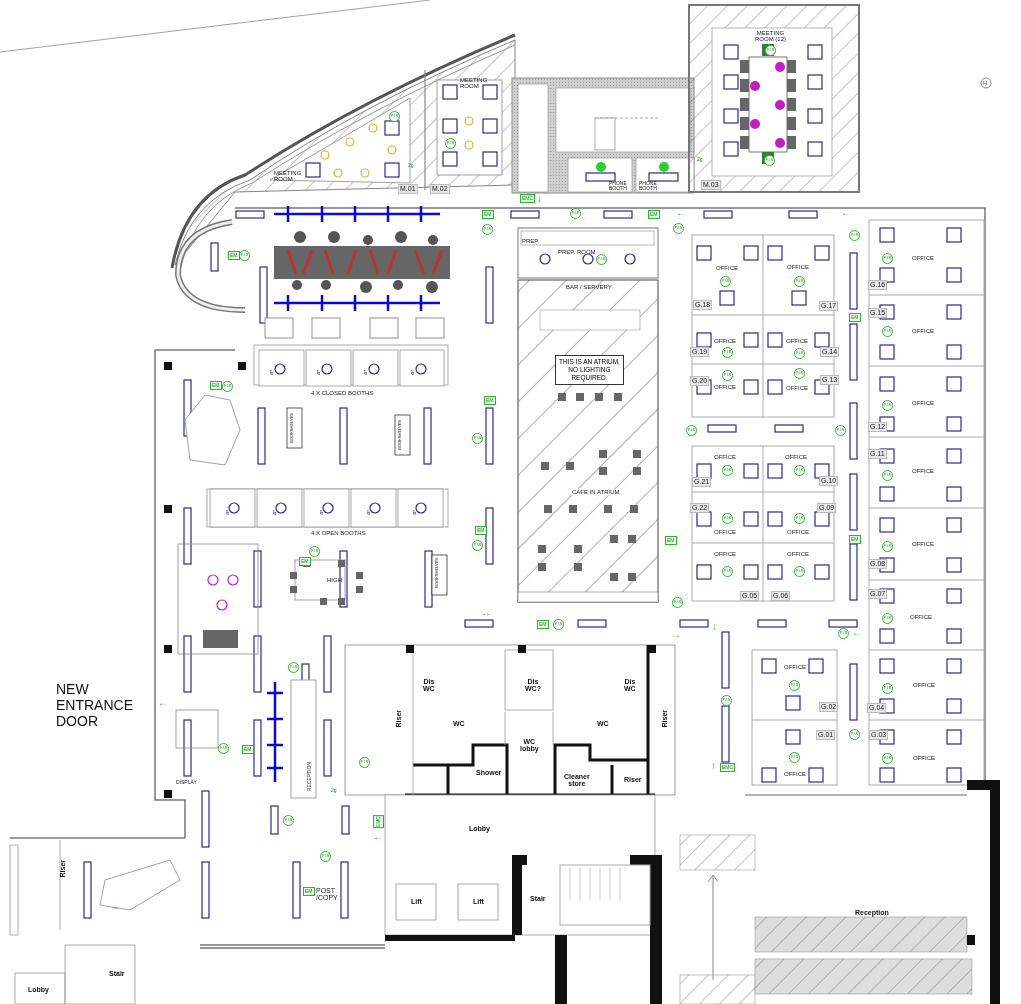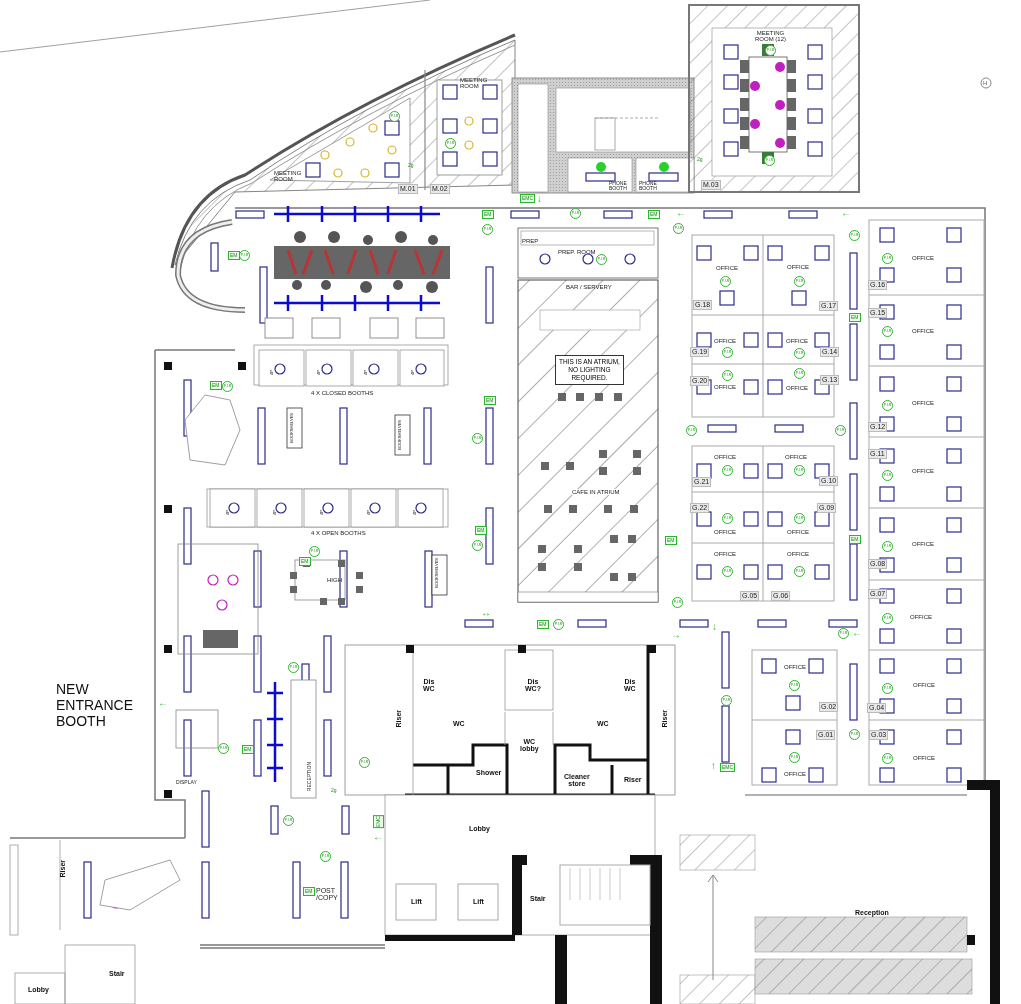--- a/index.html
+++ b/index.html
@@ -491,21 +491,21 @@
     <rect x="164" y="505" width="8" height="8"></rect>
     <rect x="164" y="645" width="8" height="8"></rect>
     <rect x="164" y="790" width="8" height="8"></rect>
   </g>
 
   <circle cx="986" cy="83" r="5" fill="#fff" stroke="#888"></circle>
 </svg>
 
 <div class="lbl lbl-big" style="left:56px;top:681px;">NEW
 ENTRANCE
-BOOTH</div>
+DOOR</div>
 <div class="lbl lbl-xs" style="left:983px;top:80px;color:#666;">H</div>
 
 <div class="lbl lbl-xs" style="left:274px;top:170px;white-space:pre-line;">MEETING
 ROOM</div>
 <div class="lbl lbl-xs" style="left:460px;top:77px;white-space:pre-line;">MEETING
 ROOM</div>
 <div class="lbl lbl-xs" style="left:755px;top:30px;white-space:pre-line;text-align:center;">MEETING
 ROOM (12)</div>
 <div class="lbl" style="left:609px;top:181px;font-size:5px;white-space:pre-line;">PHONE
 BOOTH</div>

